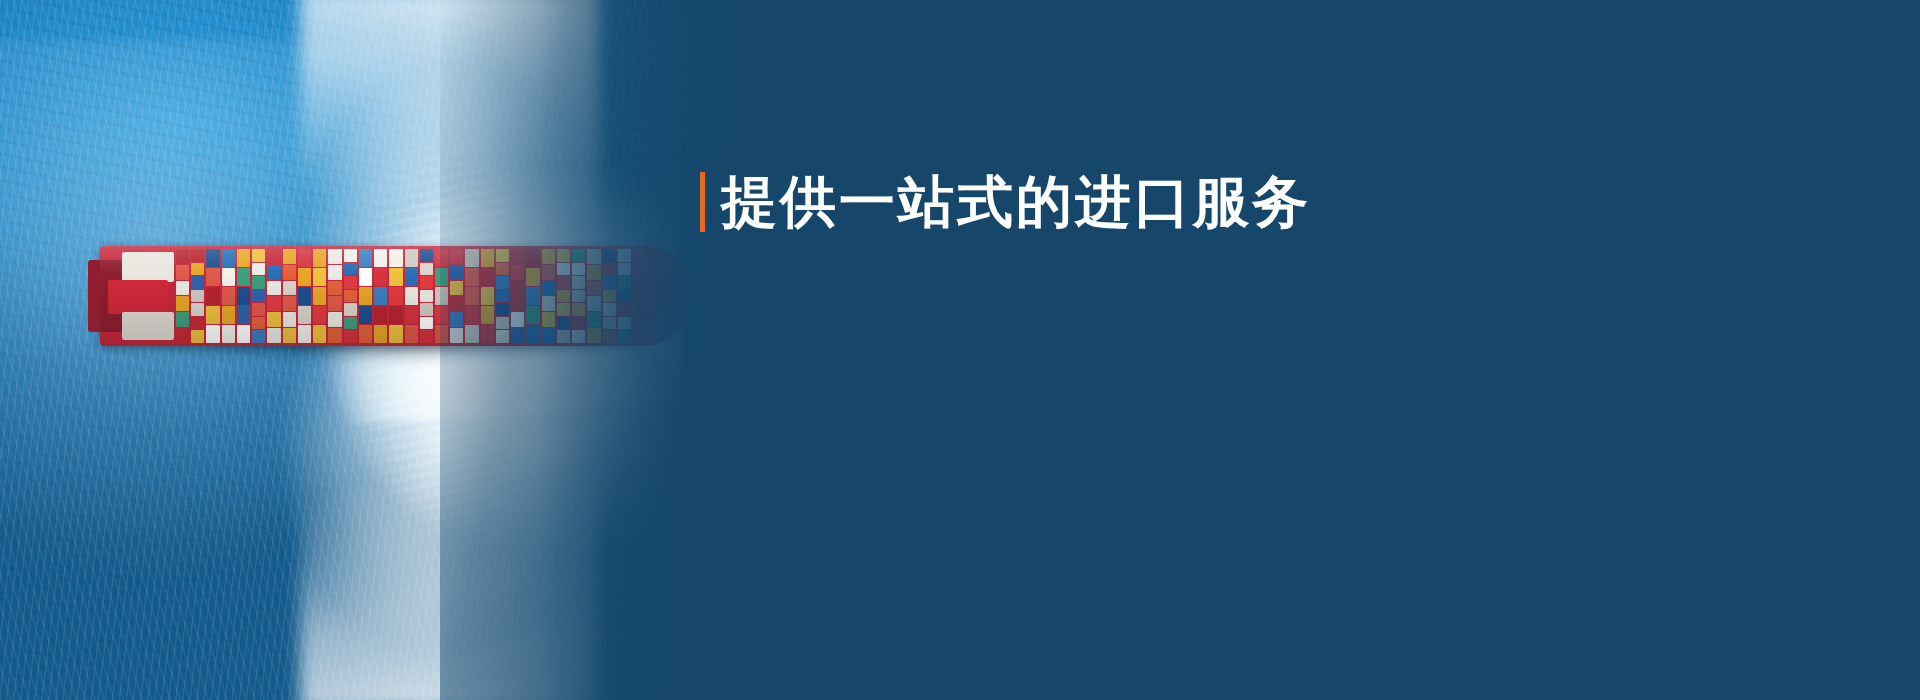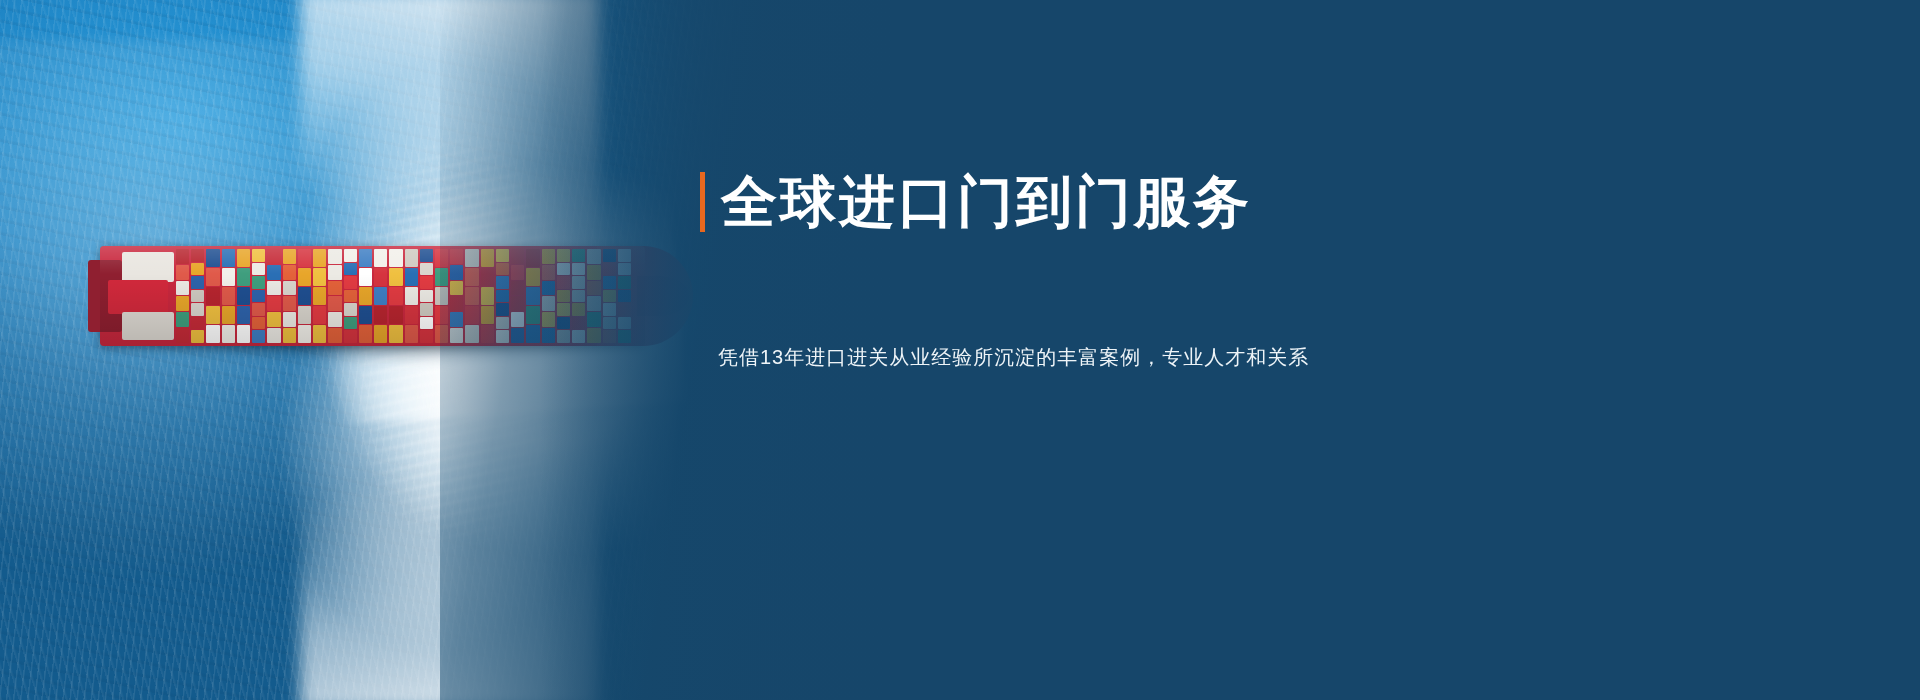--- a/index.html
+++ b/index.html
@@ -502,22 +502,21 @@
     </div>
 
     <div class="water-dark-wedge"></div>
     <div class="photo-fade"></div>
   </div>
 
   <div class="content">
 
     <div class="title-row">
       <div class="accent-bar"></div>
-      <h1 class="title">全球进口门到门服务</h1>
+      <h1 class="title">提供一站式的进口服务</h1>
     </div>
 
 
     <div class="desc">
-      <div>凭借13年进口进关从业经验所沉淀的丰富案例，专业人才和关系</div>
     </div>
 
   </div>
 </div>
 
 </body></html>

